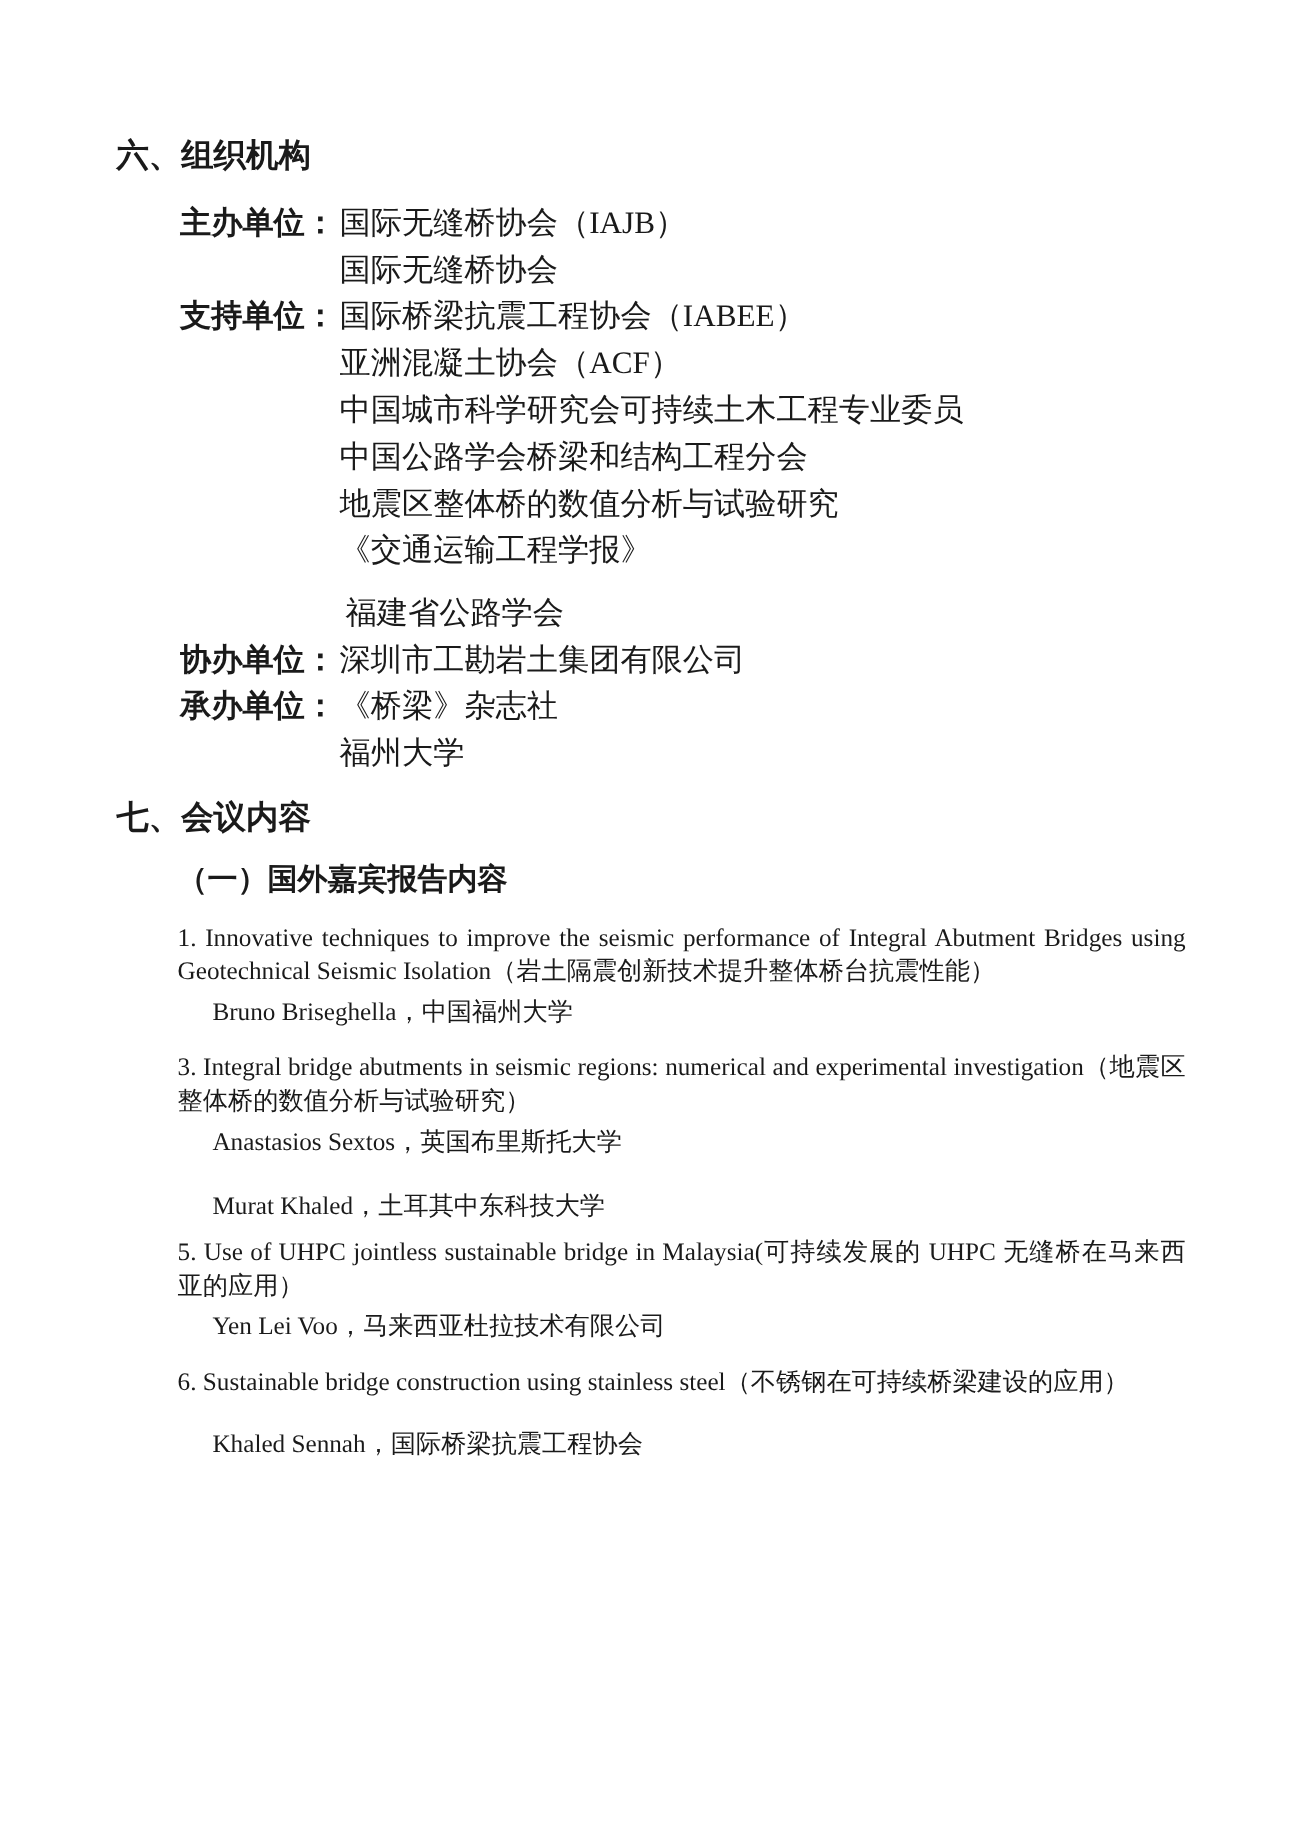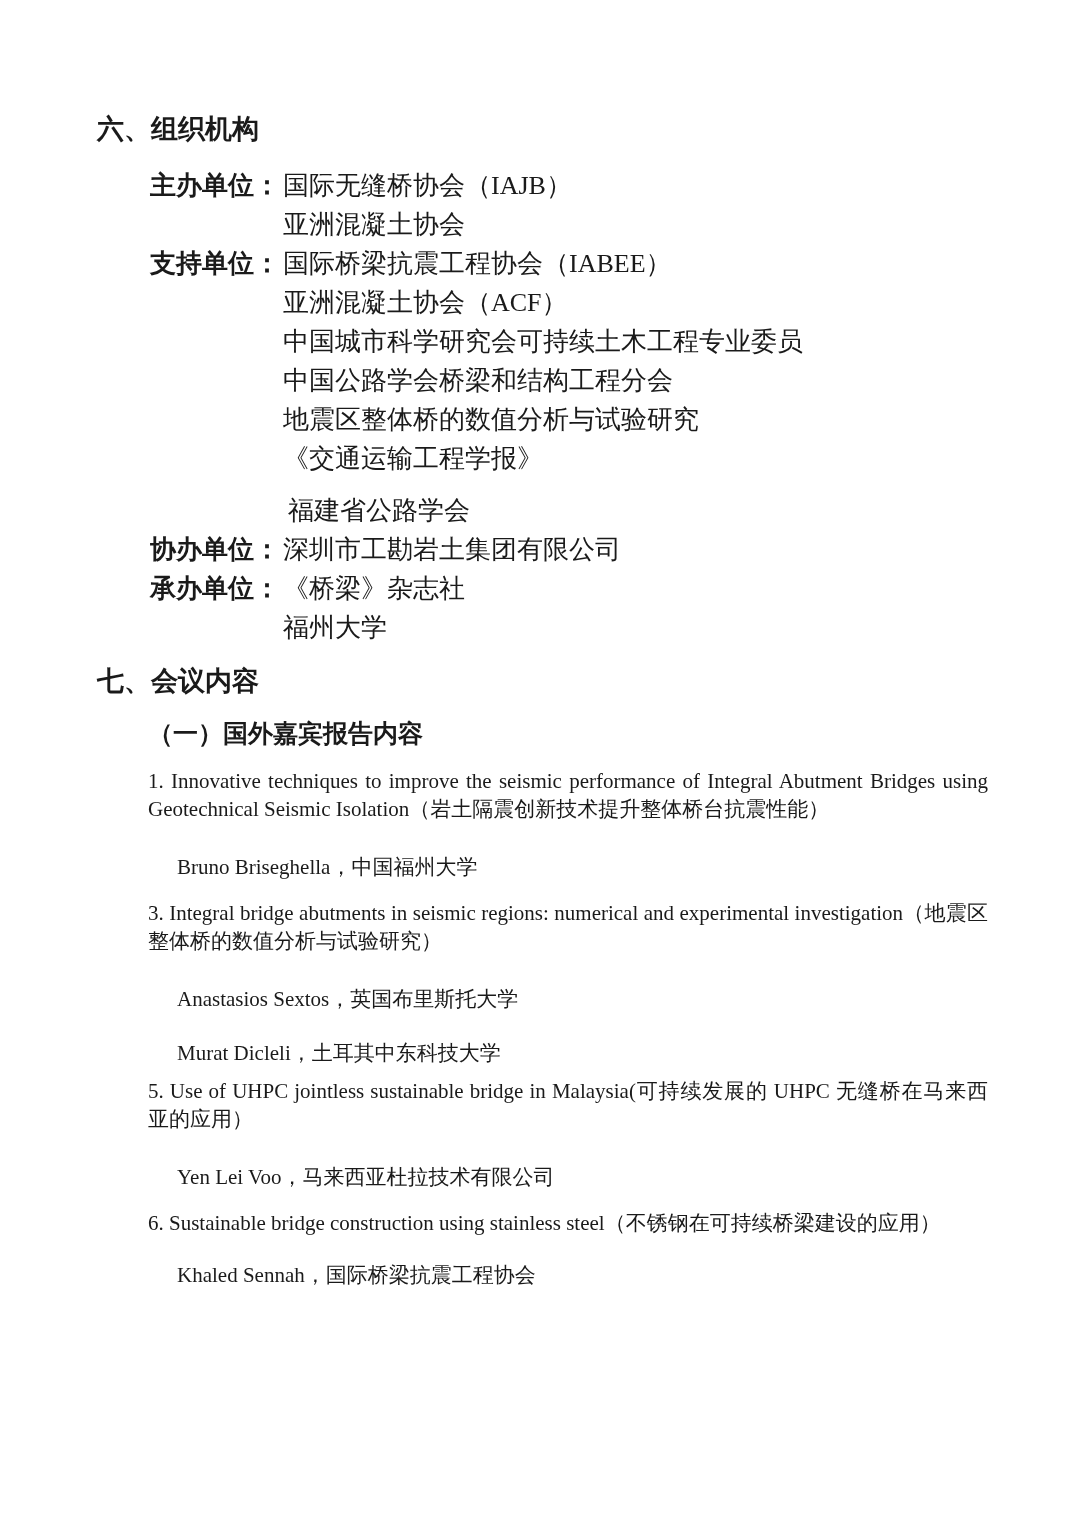--- a/index.html
+++ b/index.html
@@ -49,41 +49,41 @@
   .item-title {
     width: 840px;
     font-size: 21px;
     line-height: 28px;
     text-align: justify;
     margin: 0;
   }
   .speaker {
     font-size: 21px;
     line-height: 28px;
-    margin: 30px 0 0 29px;
+    margin: 6px 0 0 29px;
   }
   .item-4 .speaker { margin-top: 26px; }
   .item-5 { margin-top: 10px; }
   .item-6 .speaker { margin-top: 24px; }
 </style>
 </head>
 <body>
 
 <div class="page">
   <div class="doc">
 
     <h2 class="sec-heading">六、组织机构</h2>
 
     <div class="org-block">
 
       <div class="org-row">
         <span class="org-label">主办单位：</span>
         <div class="org-values">
           <div class="org-line">国际无缝桥协会（IAJB）</div>
-          <div class="org-line">亚洲混凝土协会</div>
+          <div class="org-line">国际无缝桥协会</div>
         </div>
       </div>
 
       <div class="org-row">
         <span class="org-label">支持单位：</span>
         <div class="org-values">
           <div class="org-line">国际桥梁抗震工程协会（IABEE）</div>
           <div class="org-line">亚洲混凝土协会（ACF）</div>
           <div class="org-line">中国城市科学研究会可持续土木工程专业委员</div>
           <div class="org-line">中国公路学会桥梁和结构工程分会</div>
@@ -121,21 +121,21 @@
         <p class="speaker">Bruno Briseghella，中国福州大学</p>
       </div>
 
 
       <div class="item item-3">
         <p class="item-title">3. Integral bridge abutments in seismic regions: numerical and experimental investigation（地震区整体桥的数值分析与试验研究）</p>
         <p class="speaker">Anastasios Sextos，英国布里斯托大学</p>
       </div>
 
       <div class="item item-4">
-        <p class="speaker">Murat Dicleli，土耳其中东科技大学</p>
+        <p class="speaker">Murat Khaled，土耳其中东科技大学</p>
       </div>
 
       <div class="item item-5">
         <p class="item-title">5. Use of UHPC jointless sustainable bridge in Malaysia(可持续发展的 UHPC 无缝桥在马来西亚的应用）</p>
         <p class="speaker">Yen Lei Voo，马来西亚杜拉技术有限公司</p>
       </div>
 
       <div class="item item-6">
         <p class="item-title">6. Sustainable bridge construction using stainless steel（不锈钢在可持续桥梁建设的应用）</p>
         <p class="speaker">Khaled Sennah，国际桥梁抗震工程协会</p>

